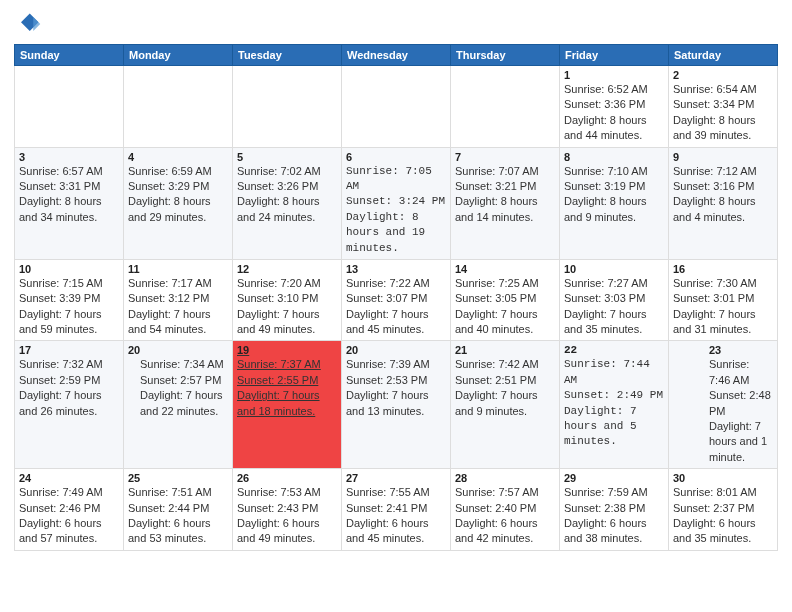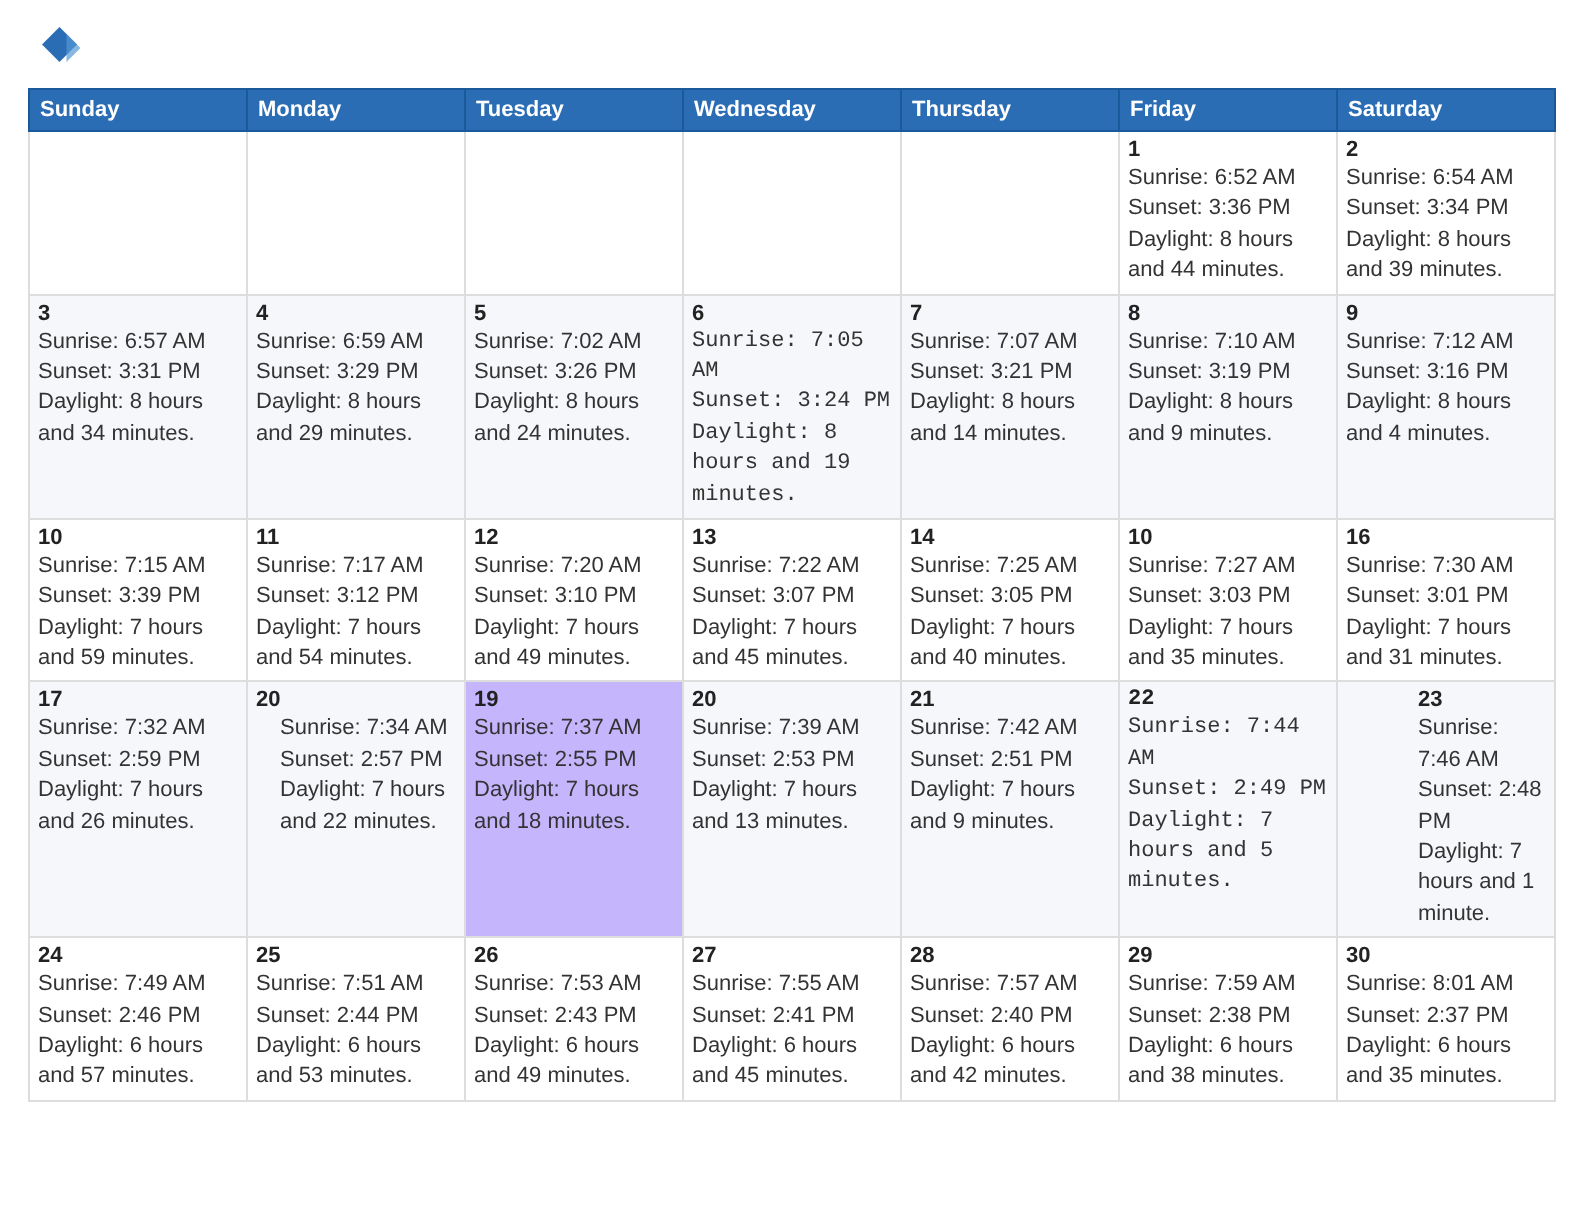--- a/index.html
+++ b/index.html
@@ -240,21 +240,21 @@
             <div class="day-info" style="white-space: pre-line;">Sunrise: 7:32 AM
 Sunset: 2:59 PM
 Daylight: 7 hours and 26 minutes.</div>
           </td>
           <td style="background: rgb(245, 247, 250);">
             <span class="day-number">20</span>
             <div class="day-info" style="white-space: pre-line; margin-left: 12px;">Sunrise: 7:34 AM
 Sunset: 2:57 PM
 Daylight: 7 hours and 22 minutes.</div>
           </td>
-          <td style="background: #c4b5fd;">
+          <td style="background: #ef4444; text-decoration: underline;">
             <span class="day-number">19</span>
             <div class="day-info" style="white-space: pre-line;">Sunrise: 7:37 AM
 Sunset: 2:55 PM
 Daylight: 7 hours and 18 minutes.</div>
           </td>
           <td style="background: rgb(245, 247, 250);">
             <span class="day-number">20</span>
             <div class="day-info" style="white-space: pre-line;">Sunrise: 7:39 AM
 Sunset: 2:53 PM
 Daylight: 7 hours and 13 minutes.</div>

